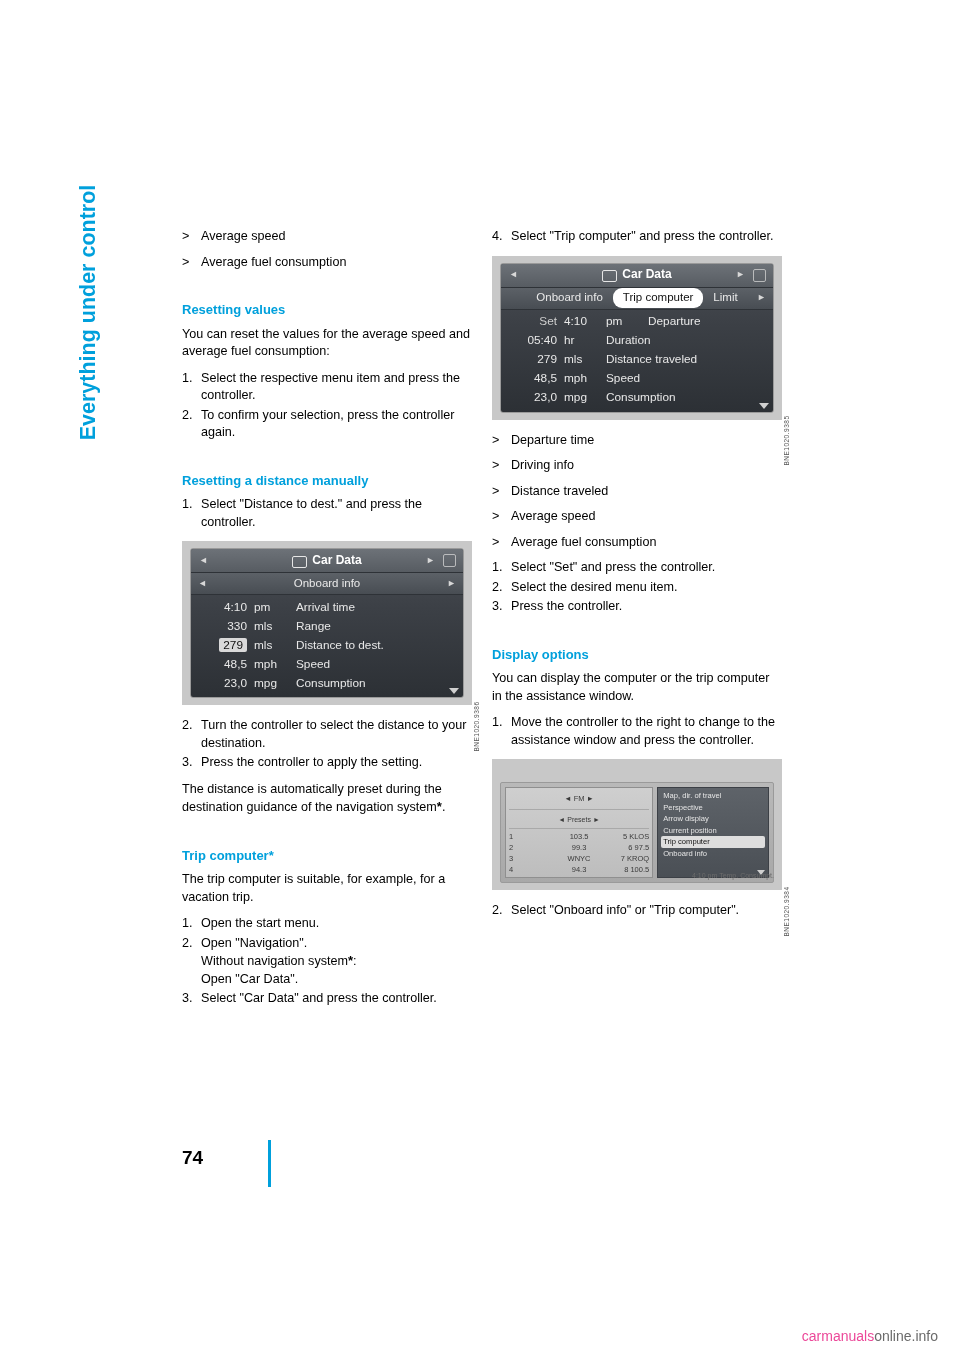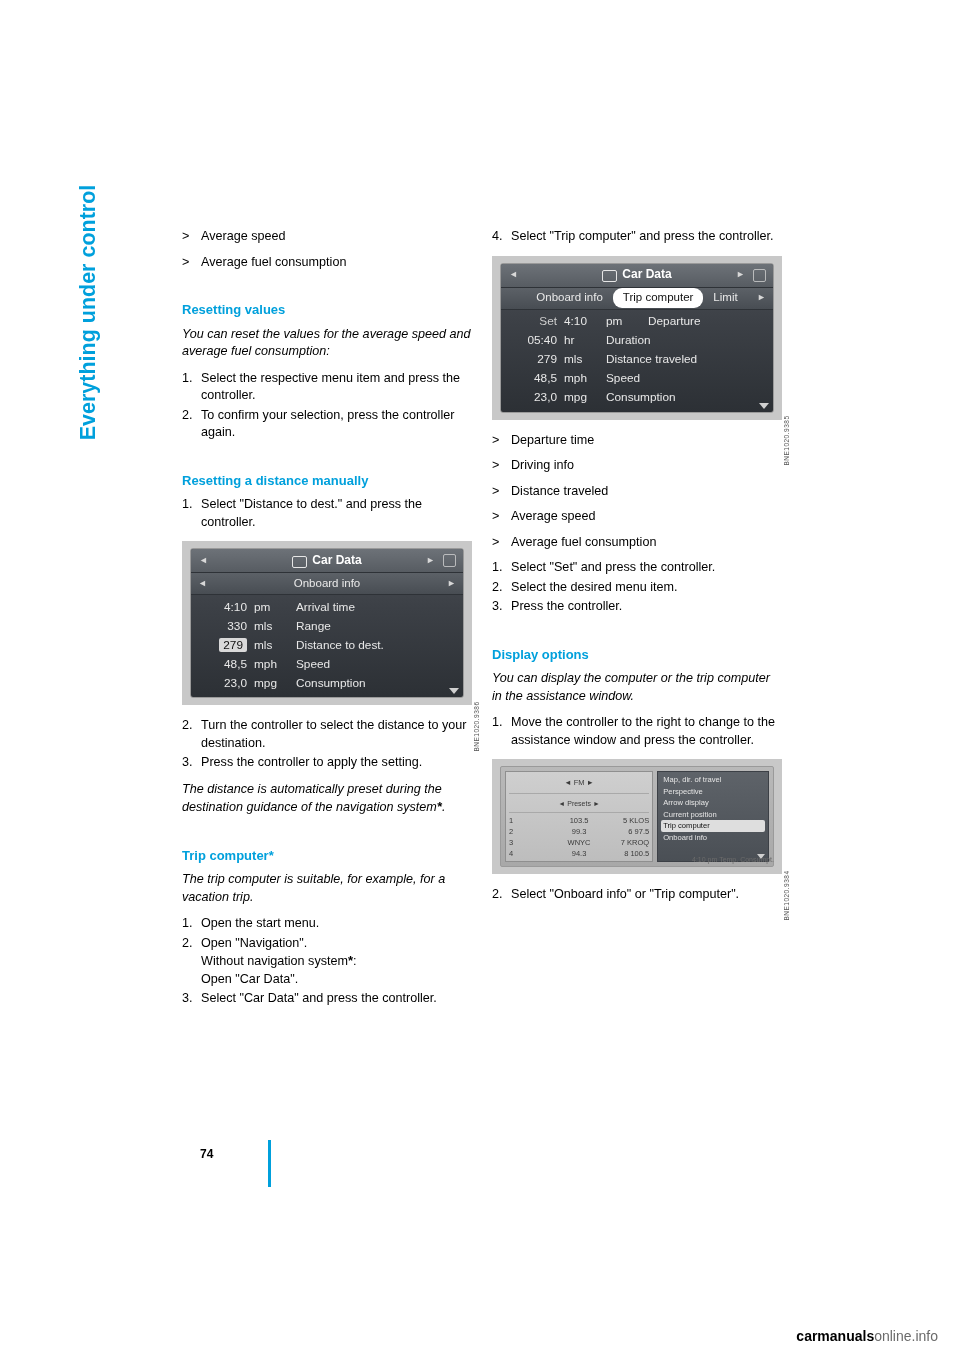--- a/index.html
+++ b/index.html
@@ -50,21 +50,20 @@
     margin-bottom: 8px;
   }
   .bullet .gt {
     position: absolute;
     left: 0;
     top: 0;
     color: #000;
   }
   .para {
     margin-bottom: 9px;
-    font-style: italic;
   }
   .numlist {
     margin-bottom: 9px;
   }
   .numitem {
     position: relative;
     padding-left: 19px;
     margin-bottom: 2px;
   }
   .numitem .num {
@@ -180,20 +179,21 @@
   }
 
   
   .split {
     display: flex;
     gap: 4px;
     background: linear-gradient(180deg,#b9b9b9 0%, #a8a8a8 100%);
     border: 1px solid #9a9a9a;
     padding: 4px;
     border-radius: 2px;
+    margin-top: 16px;
   }
   .split-left {
     flex: 1.35;
     background: linear-gradient(180deg,#cfcfcf 0%, #bdbdbd 100%);
     border: 1px solid #8f8f8f;
     font-size: 7.5px;
     color: #3a3a3a;
     padding: 2px 3px;
   }
   .split-left .sl-top {
@@ -224,41 +224,41 @@
   }
   .split-overlay {
     position: absolute;
     right: 8px; bottom: 6px;
     font-size: 7px; color: #6b6b6b;
   }
 
   
   .page-num {
     position: absolute;
-    left: 200px;
+    left: 182px;
     top: 1147px;
-    font-size: 12px;
+    font-size: 19px;
     font-weight: bold;
   }
   .footer-rule {
     position: absolute;
     left: 268px;
     top: 1140px;
     width: 3px;
     height: 47px;
     background: #00a0dc;
   }
   .site-credit {
     position: absolute;
     right: 22px;
     bottom: 14px;
     font-size: 14px;
     color: #6b6b6b;
   }
-  .site-credit b { color: #000000; font-weight: bold; }
+  .site-credit b { color: #ec4899; font-weight: normal; }
 </style>
 </head>
 <body>
 
 <div class="side-title">Everything under control</div>
 
 <div class="col col-left">
 
   <div class="bullet">
     <span class="gt">&gt;</span>

